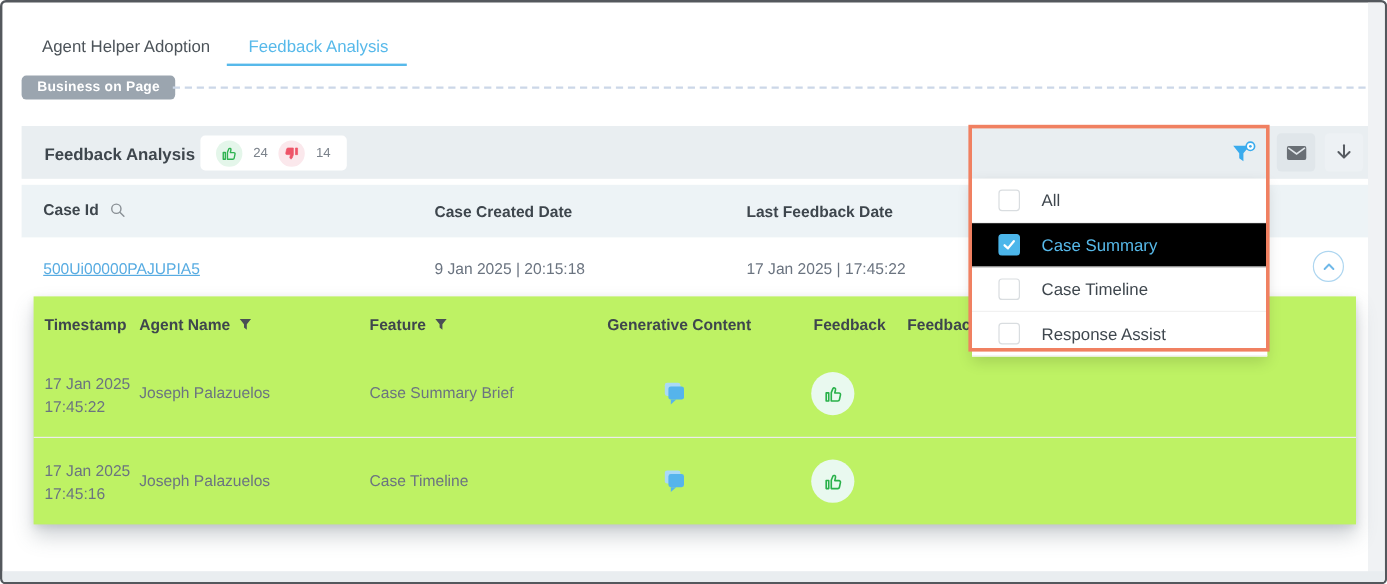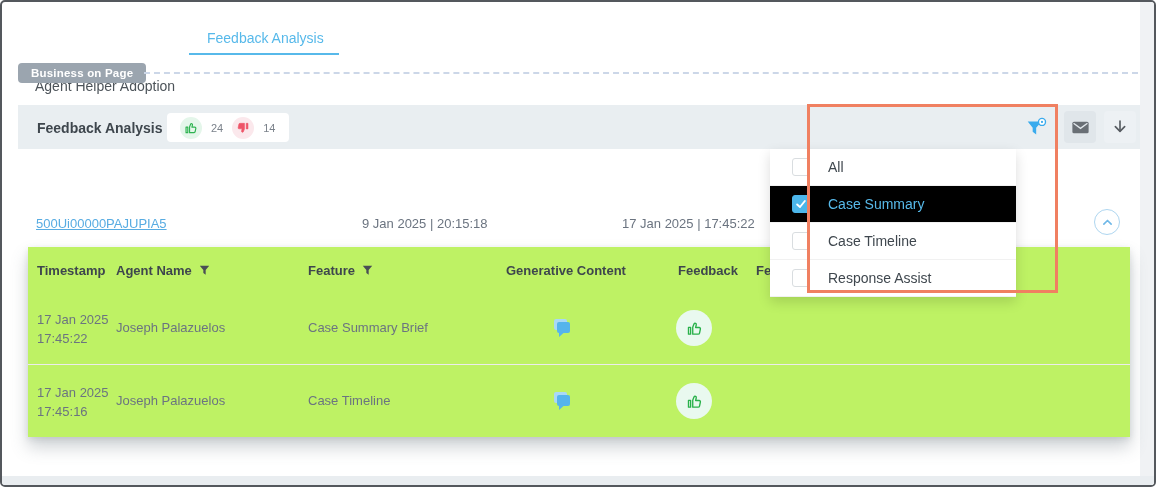--- a/index.html
+++ b/index.html
@@ -4,21 +4,21 @@
 <style>
   html,body{margin:0;padding:0;width:1156px;height:487px;overflow:hidden;
     font-family:"Liberation Sans",sans-serif;background:#fff;}
   .frame{position:absolute;inset:0;border:2px solid #54585d;border-radius:5px;
     background:#fff;overflow:hidden;}
   .edge-right{position:absolute;top:0;bottom:0;right:0;width:14px;background:#f0f2f4;}
   .edge-bottom{position:absolute;left:0;right:0;bottom:0;height:9px;background:#e9edf0;}
 
   
   .tab{position:absolute;top:28px;font-size:14px;font-weight:500;cursor:pointer;}
-  .tab-adoption{left:33px;color:#4c5359;margin-top:48px;}
+  .tab-adoption{left:33px;color:#4c5359;}
   .tab-feedback{left:205px;color:#57b9ea;}
   .tab-underline{position:absolute;left:187px;top:51px;width:150px;height:2px;background:#57b9ea;}
 
   
   .badge{position:absolute;left:16px;top:61px;background:#9ba5af;color:#fff;
     font-size:11.5px;font-weight:bold;padding:4px 13px;border-radius:4px;letter-spacing:.2px;}
   .dashed{position:absolute;left:142px;top:70px;width:994px;border-top:2px dashed #ccd7e8;}
 
   
   .hbar{position:absolute;left:16px;top:103px;width:1122px;height:44px;background:#e9eef1;}
@@ -60,21 +60,21 @@
   .sub-row{position:absolute;left:0;width:100%;height:72px;font-size:13px;color:#6b7480;}
   .sub-row-1{top:45px;border-bottom:1px solid #ececec;} .sub-row-2{top:118px;}
   .sr-cell{position:absolute;white-space:nowrap;}
   .sr-time{left:9px;top:19px;line-height:1.45;}
   .sr-agent{left:88px;top:28px;} .sr-feature{left:280px;top:28px;}
   .sr-chat{left:522px;top:24px;cursor:pointer;}
   .sr-thumb{left:648px;top:18px;width:36px;height:36px;border-radius:50%;background:#e9f9ef;
     display:flex;align-items:center;justify-content:center;}
 
   
-  .dropdown{position:absolute;left:768px;top:147px;width:246px;z-index:10;background:#fff;
+  .dropdown{position:absolute;left:808px;top:147px;width:246px;z-index:10;background:#fff;
     box-shadow:0 5px 12px rgba(0,0,0,.14);}
   .dd-item{height:36px;display:flex;align-items:center;gap:18px;padding-left:22px;
     border-bottom:1px solid #f1f1f1;font-size:14px;color:#3f474e;cursor:pointer;background:#fff;}
   .dd-item.selected{background:#000000;color:#57b9e9;}
   .checkbox{width:18px;height:18px;border:1px solid #d9dde0;border-radius:3px;background:#fff;
     box-sizing:border-box;display:flex;align-items:center;justify-content:center;flex:0 0 auto;}
   .checkbox.checked{background:#4cb6ea;border:1px solid #4cb6ea;}
 
   
   .annotation{position:absolute;left:805px;top:102px;width:251px;height:189px;
@@ -129,20 +129,31 @@
       <path d="M2 2.5l9 6.5 9-6.5" fill="none" stroke="#e0e6ea" stroke-width="1.8"></path>
     </svg>
   </div>
   <div class="icon-btn dl-btn">
     <svg width="18" height="18" viewBox="0 0 24 24" fill="none" stroke="#565b61" stroke-width="2.2" stroke-linecap="round" stroke-linejoin="round">
       <path d="M12 4v13"></path>
         <path d="M5.8 11.5 12 17.8l6.2-6.3"></path>
     </svg>
   </div>
 
+  <div class="thead">
+    <div class="th th-case">
+      <span>Case Id</span>
+      <svg width="14" height="14" viewBox="0 0 20 20" fill="none" stroke="#8a9096" stroke-width="1.7" stroke-linecap="round">
+        <circle cx="8.5" cy="8.5" r="5.5"></circle>
+          <path d="M13 13l4.5 4.5"></path>
+      </svg>
+    </div>
+    <div class="th th-created">Case Created Date</div>
+    <div class="th th-last">Last Feedback Date</div>
+  </div>
 
   <div class="rowm row1">
     <span class="cell c-case link">500Ui00000PAJUPIA5</span>
     <span class="cell c-created">9 Jan 2025 | 20:15:18</span>
     <span class="cell c-last">17 Jan 2025 | 17:45:22</span>
     <span class="chev-circle chev-up">
       <svg width="13" height="13" viewBox="0 0 16 16" fill="none" stroke="#6fb8e8" stroke-width="2" stroke-linecap="round" stroke-linejoin="round">
         <path d="M3.5 10 8 5.5 12.5 10"></path>
       </svg>
     </span>

